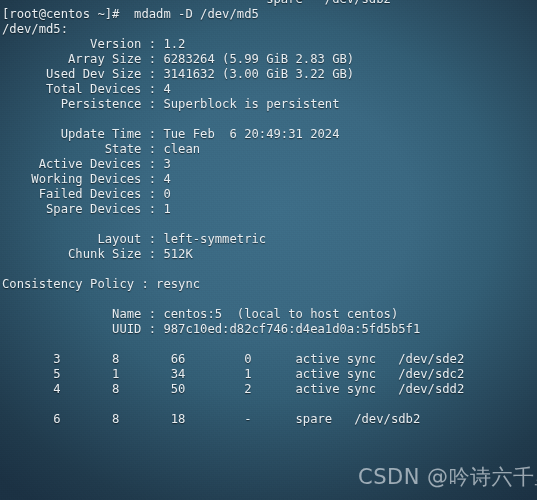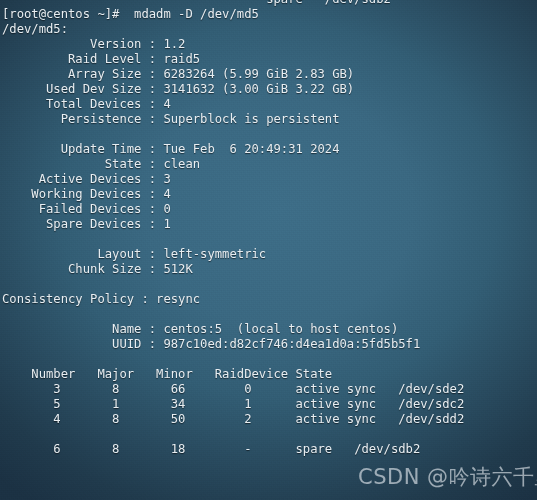--- a/index.html
+++ b/index.html
@@ -89,42 +89,40 @@
 <div id="terminal">
 
   <div id="screen-lines">
 
     <div class="tline clipped-top"><span class="inner">                                    spare   /dev/sdb2</span></div>
 
     <div class="tline">[root@centos ~]#  mdadm -D /dev/md5</div>
     <div class="tline">/dev/md5:</div>
 
     <div class="tline">            Version : 1.2</div>
-    <div class="tline">         Raid Level : raid5</div>
     <div class="tline">         Array Size : 6283264 (5.99 GiB 2.83 GB)</div>
     <div class="tline">      Used Dev Size : 3141632 (3.00 GiB 3.22 GB)</div>
     <div class="tline">      Total Devices : 4</div>
     <div class="tline">        Persistence : Superblock is persistent</div>
     <div class="tline blank"></div>
     <div class="tline">        Update Time : Tue Feb  6 20:49:31 2024</div>
     <div class="tline">              State : clean</div>
     <div class="tline">     Active Devices : 3</div>
     <div class="tline">    Working Devices : 4</div>
     <div class="tline">     Failed Devices : 0</div>
     <div class="tline">      Spare Devices : 1</div>
     <div class="tline blank"></div>
     <div class="tline">             Layout : left-symmetric</div>
     <div class="tline">         Chunk Size : 512K</div>
     <div class="tline blank"></div>
     <div class="tline">Consistency Policy : resync</div>
     <div class="tline blank"></div>
     <div class="tline">               Name : centos:5  (local to host centos)</div>
     <div class="tline">               UUID : 987c10ed:d82cf746:d4ea1d0a:5fd5b5f1</div>
     <div class="tline blank"></div>
-    <div class="tline">    Number   Major   Minor   RaidDevice State</div>
     <div class="tline">       3       8       66        0      active sync   /dev/sde2</div>
     <div class="tline">       5       1       34        1      active sync   /dev/sdc2</div>
     <div class="tline">       4       8       50        2      active sync   /dev/sdd2</div>
     <div class="tline blank"></div>
     <div class="tline">       6       8       18        -      spare   /dev/sdb2</div>
 
   </div>
 
   <div id="noise"></div>
 

